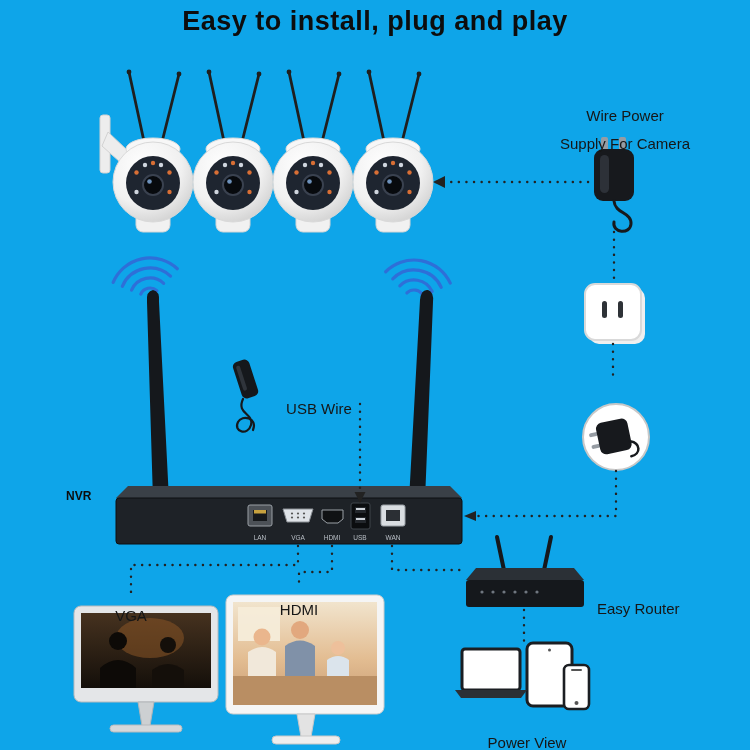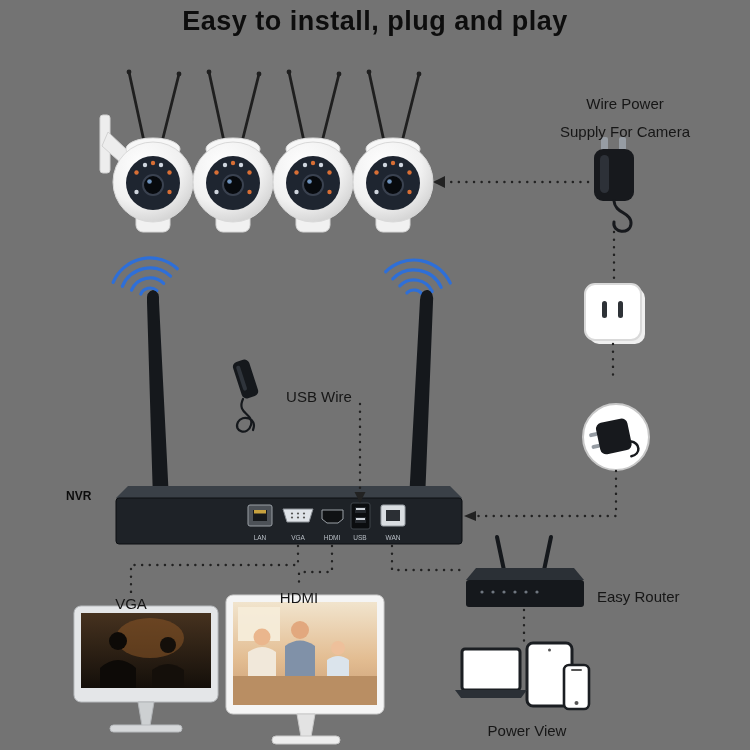--- a/index.html
+++ b/index.html
@@ -1,26 +1,26 @@
 <!DOCTYPE html>
 <html><head>
 <meta charset="utf-8">
 <style>
   * { margin:0; padding:0; box-sizing:border-box; }
   html,body { background:#ffffff; }
   .stage {
-    position:relative; width:750px; height:750px; background:#737373;
+    position:relative; width:750px; height:750px; background:#0ea5e9;
     font-family:"Liberation Sans", sans-serif; color:#111; overflow:hidden;
   }
   svg.canvas { position:absolute; left:0; top:0; }
   .title {
     position:absolute; top:6px; left:50%; transform:translateX(-50%);
     font-size:27px; font-weight:700; white-space:nowrap; letter-spacing:.5px; color:#0d0d0d;
   }
-  .label { position:absolute; font-size:15px; color:#161616; text-align:center; line-height:18px; }
+  .label { position:absolute; font-size:15px; color:#161616; text-align:center; line-height:18px;margin-top:12px; }
   .label.align-left { text-align:left; }
   .nvr-label { position:absolute; font-size:12px; font-weight:700; color:#0d0d0d; }
   .portlabel { font-size:6.5px; fill:#b9bfc6; font-family:"Liberation Sans", sans-serif; }
   .dot { fill:none; stroke:#222; stroke-width:2.4; stroke-linecap:round; stroke-dasharray:0.1 7.5; }
 </style>
 </head>
 <body>
 
 <div class="stage">
 

